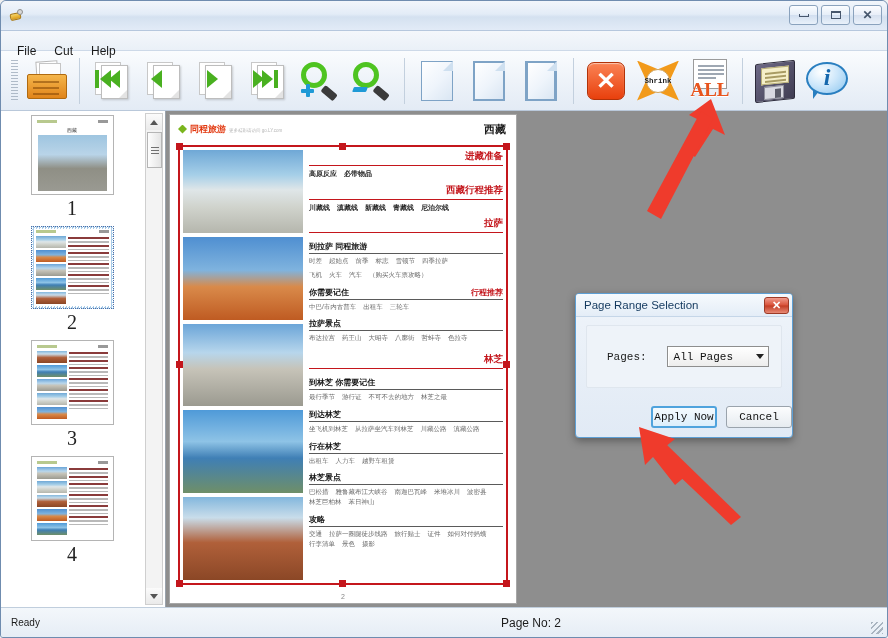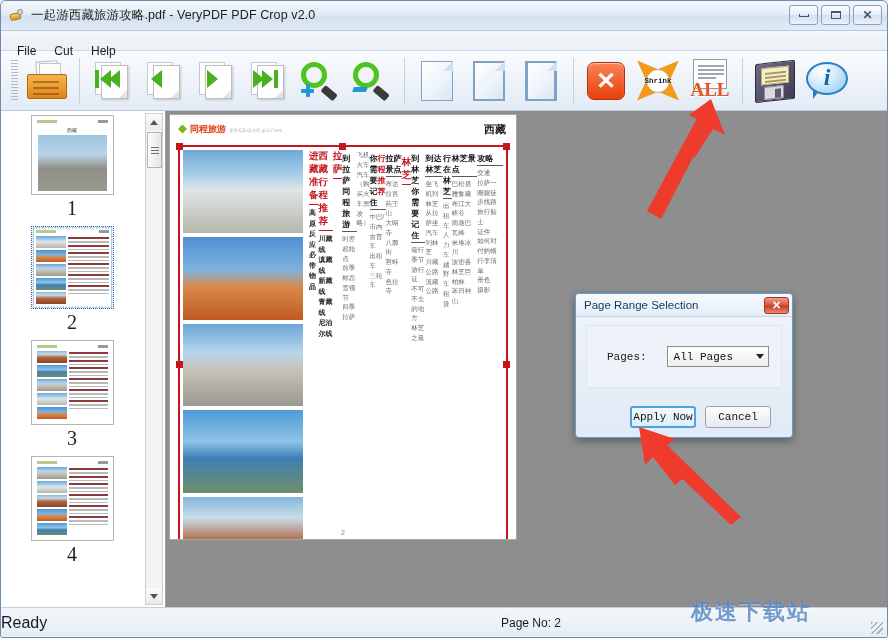--- a/index.html
+++ b/index.html
@@ -338,21 +338,21 @@
   }
 
   
   #page-pane {
     flex: 1; position: relative;
     background: #8e8e8e;
     overflow: hidden;
   }
   #pdf-page {
     position: absolute; left: 3px; top: 3px;
-    width: 348px; height: 426px;
+    width: 348px; height: 490px;
     background: #fff;
     border: 1px solid #a7a7a7;
     overflow: hidden;
   }
   #pdf-header {
     height: 28px; display: flex; align-items: center;
     padding: 0 10px 0 8px; justify-content: space-between;
   }
   .brand { display: flex; align-items: baseline; gap: 3px; }
   .brand .leaf {
@@ -375,21 +375,21 @@
   }
   .h-tl { left: -4px; top: -4px; } .h-tc { left: 50%; margin-left: -4px; top: -4px; }
   .h-tr { right: -4px; top: -4px; } .h-ml { left: -4px; top: 50%; margin-top: -4px; }
   .h-mr { right: -4px; top: 50%; margin-top: -4px; }
   .h-bl { left: -4px; bottom: -4px; } .h-bc { left: 50%; margin-left: -4px; bottom: -4px; }
   .h-br { right: -4px; bottom: -4px; }
 
   #pdf-columns { display: flex; height: 100%; padding: 3px; gap: 4px; }
   #col-photos { width: 120px; display: flex; flex-direction: column; gap: 4px; }
   .photo-box { width: 100%; flex: 1; }
-  #col-text { flex: 1; display: flex; flex-direction: row; padding-left: 2px; }
+  #col-text { flex: 1; display: flex; flex-direction: column; padding-left: 2px; text-align: right; }
 
   .sec { margin-bottom: 2px; }
   .sec-h1 {
     font-size: 9.5px; font-weight: bold; color: #c4161c;
     border-bottom: 1.3px solid #c4161c; padding-bottom: 2px; margin-bottom: 3px;
   }
   .sec-h2 {
     font-size: 8px; font-weight: bold; color: #141414;
     border-bottom: 1px solid #5a5a5a; padding-bottom: 1px; margin: 3px 0 2px;
     display: flex; justify-content: space-between;
@@ -457,21 +457,21 @@
     box-shadow: inset 1px 1px 0 #fff;
   }
   #pages-select .caret {
     width: 0; height: 0; border-style: solid;
     border-width: 5px 4px 0 4px;
     border-color: #222 transparent transparent transparent;
   }
   #dlg-buttons {
     position: absolute; left: 0; bottom: 9px; width: 100%;
     display: flex; justify-content: flex-end; gap: 9px;
-    padding-right: 21px;
+    padding-right: 0;
   }
   .dlg-btn {
     min-width: 66px; height: 22px;
     font-family: "Liberation Mono", monospace;
     font-size: 11px; color: #111;
     display: flex; align-items: center; justify-content: center;
     border: 1px solid #9aa3ac; border-radius: 3px;
     background: linear-gradient(to bottom,#fcfdfe,#e6ebf0);
   }
   .dlg-btn.default {
@@ -484,21 +484,21 @@
 
   
   #statusbar {
     position: absolute; left: 0; bottom: 0; width: 100%;
     height: 30px;
     background: linear-gradient(to bottom,#f3f7fb,#e6edf5);
     border-top: 1px solid #c0cedd;
     display: flex; align-items: center;
   }
   #status-ready {
-    font-size: 16px; color: #1b1b1b; width: 300px;
+    font-size: 10px; color: #1b1b1b; padding-left: 10px; width: 300px;
   }
   #status-pageno {
     font-size: 12px; color: #1b1b1b;
     position: absolute; left: 500px;
   }
   #grip {
     position: absolute; right: 4px; bottom: 3px; width: 12px; height: 12px;
     background-image:
       repeating-linear-gradient(135deg, #a9b4c0 0 1.5px, transparent 1.5px 4px);
   }
@@ -513,21 +513,20 @@
 </head>
 <body>
 
 <div id="app-window">
 
   <div id="titlebar">
     <div id="app-icon">
       <div class="sci-a"></div>
         <div class="sci-b"></div>
     </div>
-    <div id="title-text">一起游西藏旅游攻略.pdf - VeryPDF PDF Crop v2.0</div>
     <div id="winbuttons">
       <div class="winbtn">
           <i class="glyph-min"></i>
         </div>
       <div class="winbtn">
           <i class="glyph-max"></i>
         </div>
       <div class="winbtn close">
         <span class="glyph-close">✕</span>
       </div>
@@ -1057,15 +1056,14 @@
       <polygon points="34,18 110,92 100,100 24,28" fill="#ef3b2c"></polygon>
     </g>
   </svg>
 
   <div id="statusbar">
     <div id="status-ready">Ready</div>
     <div id="status-pageno">Page No: 2</div>
     <div id="grip"></div>
   </div>
 
-  <div id="watermark">极速下载站</div>
 
 </div>
 
 </body></html>

